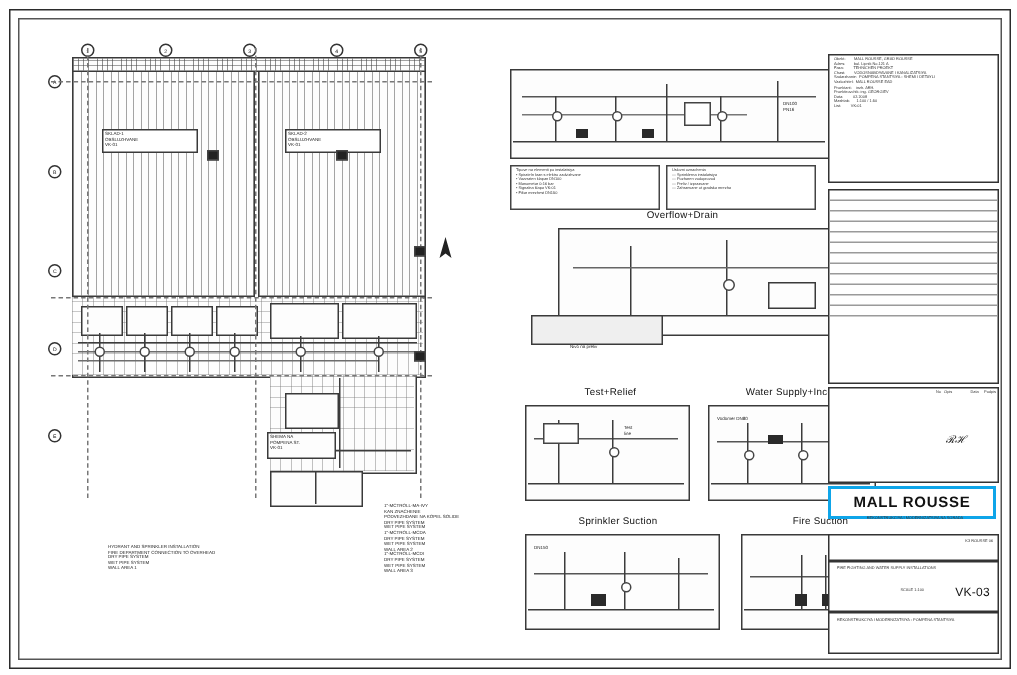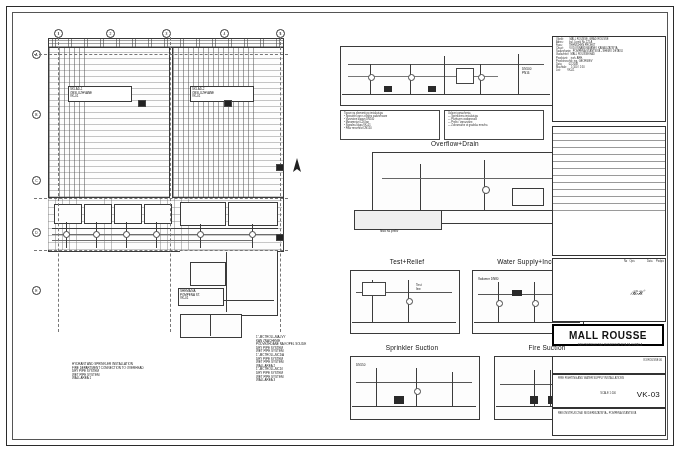--- a/index.html
+++ b/index.html
@@ -35,21 +35,21 @@
   .dash-h{position:absolute;height:0;border-top:1px dashed #777;}
   .dash-v{position:absolute;width:0;border-left:1px dashed #777;}
   .circ{position:absolute;border:1px solid #444;border-radius:50%;background:#fff;}
   .sq{position:absolute;border:1px solid #444;background:#fff;}
   .blk{position:absolute;background:#2a2a2a;}
   .bubble{position:absolute;border:1px solid #333;border-radius:50%;background:#fff;
     font-size:3.4px;color:#111;display:flex;align-items:center;justify-content:center;}
   
   .tb{position:absolute;right:12px;border:1px solid #333;background:#fff;}
   .tb .row{border-bottom:1px solid #9a9a9a;height:6px;}
-  .logo{position:absolute;border:2px solid #000000;background:#fff;display:flex;
+  .logo{position:absolute;border:2px solid #0ea5e9;background:#fff;display:flex;
         align-items:center;justify-content:center;font-weight:bold;}
   .logo span{font-size:10px;letter-spacing:.5px;color:#111;}
   .north{position:absolute;}
   .legendbox{position:absolute;border:1px solid #444;background:#fff;}
   .tiny{font-size:2.6px;line-height:3.1px;color:#333;white-space:pre;}
   .scribble{position:absolute;color:#111;font-size:7px;font-style:italic;}
 </style>
 </head>
 <body>
 

